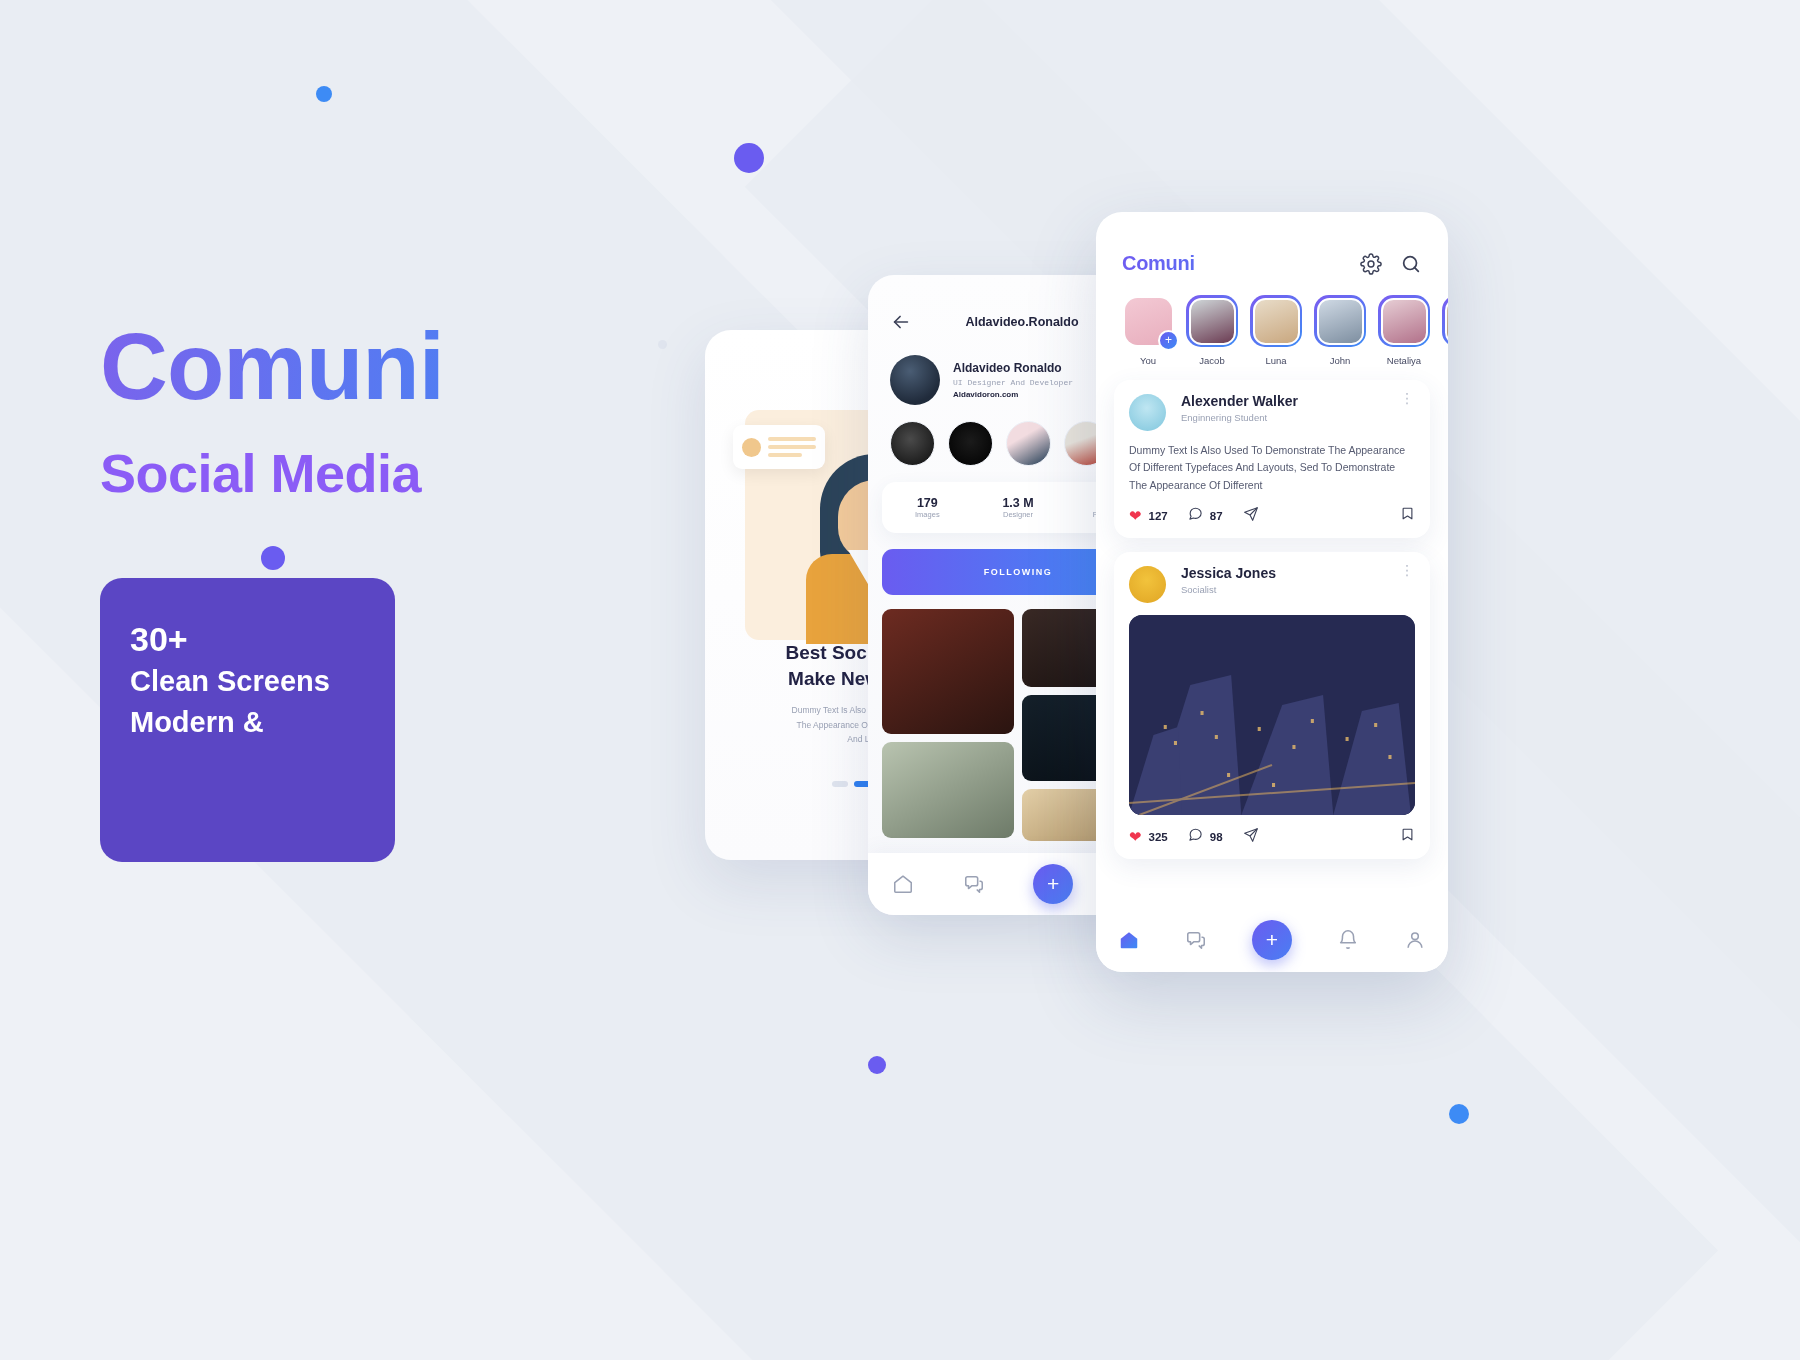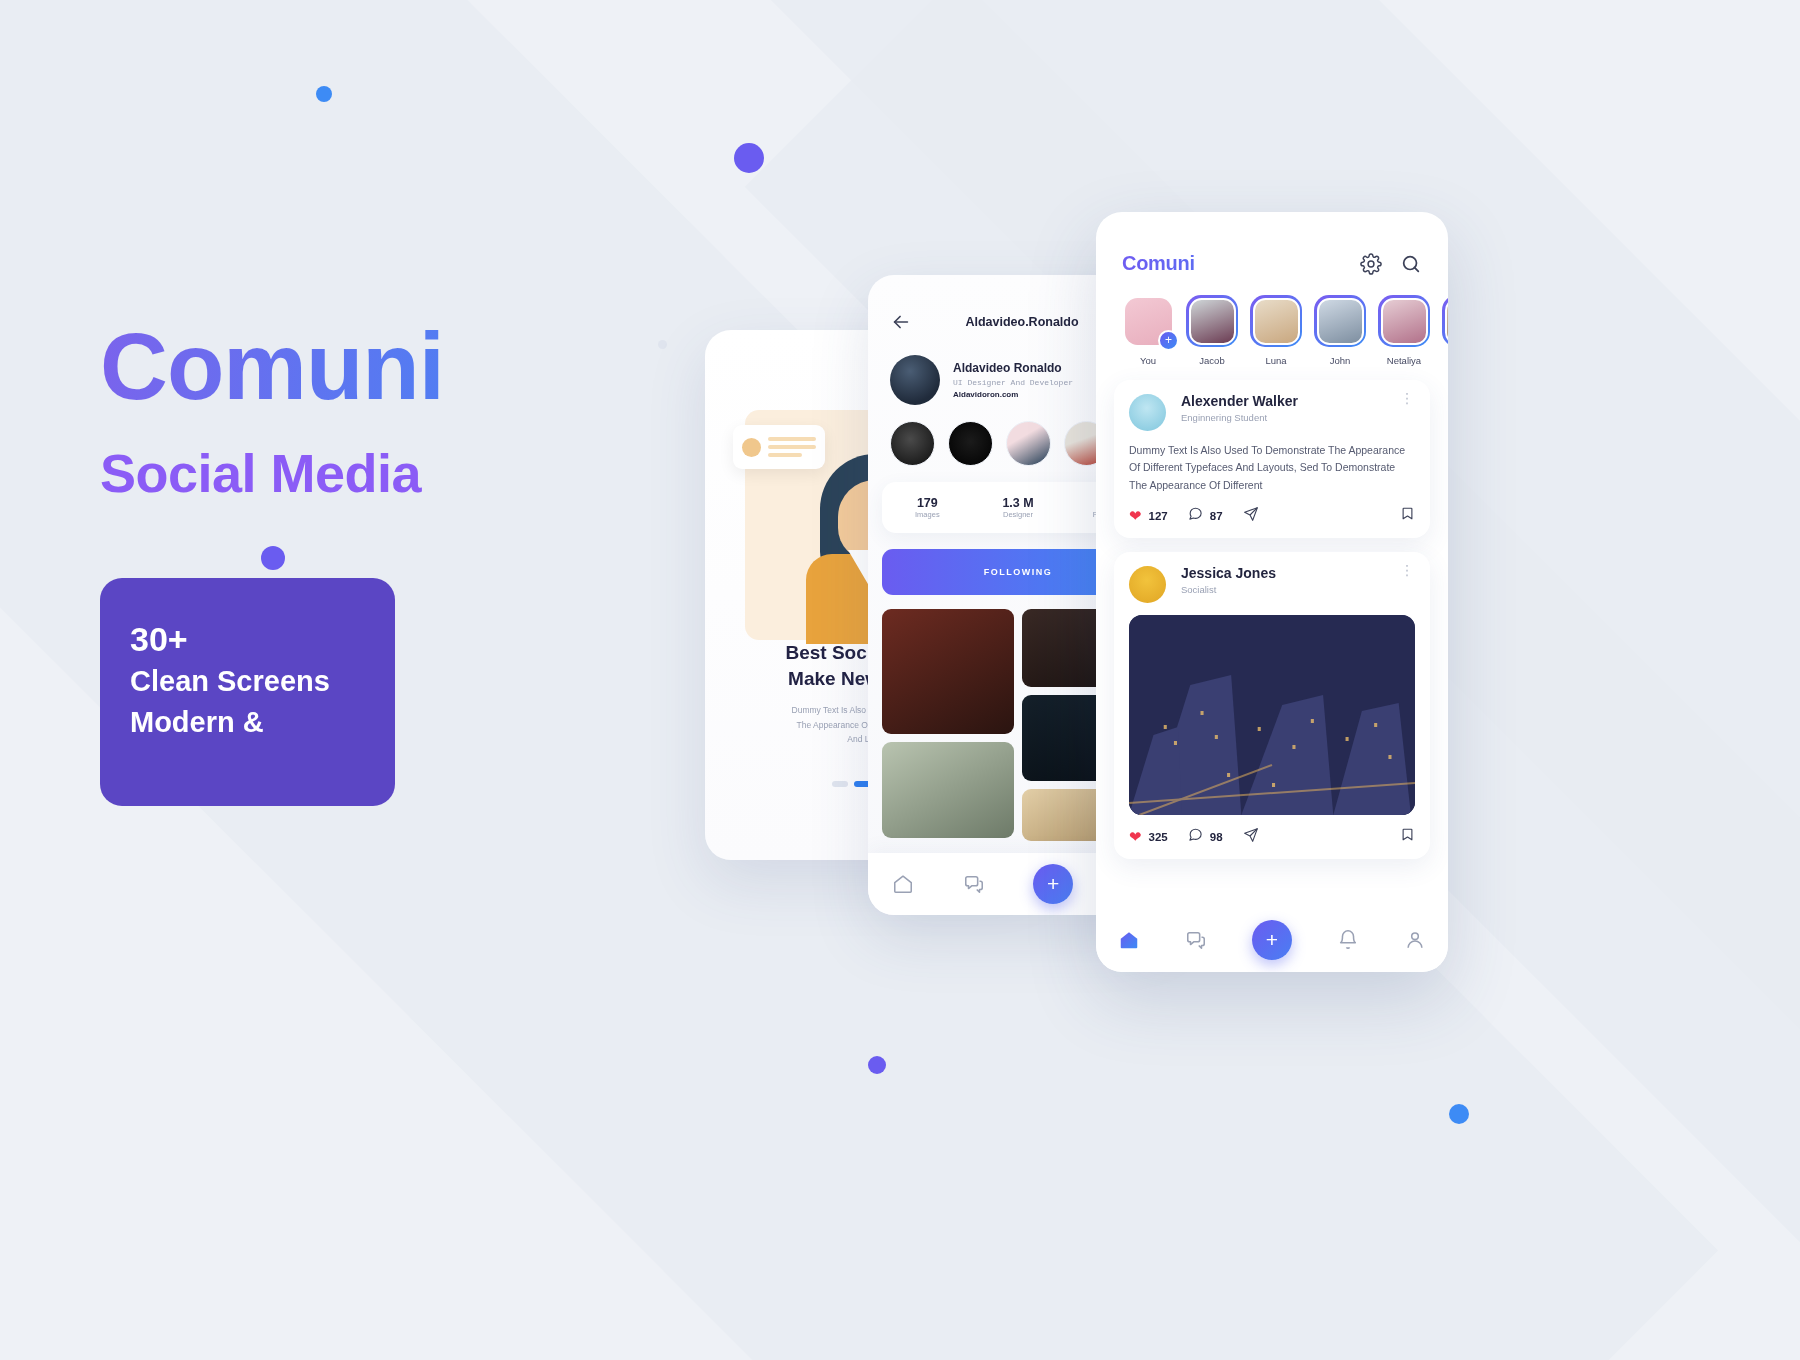--- a/index.html
+++ b/index.html
@@ -38,21 +38,21 @@
     background: linear-gradient(100deg, #7b63ec 0%, #5f74f0 38%, #3d8bf5 100%);
     -webkit-background-clip: text; background-clip: text;
     -webkit-text-fill-color: transparent; color: #5f74f0;
   }
   .tagline {
     margin-top: 28px; font-size: 54px; font-weight: 700;
     color: #8b5cf6; line-height: 1.18; letter-spacing: -.5px;
   }
   .cards { display: flex; gap: 30px; margin-top: 72px; }
   .card-purple {
-    width: 295px; height: 228px; border-radius: 22px;
+    width: 295px; height: 284px; border-radius: 22px;
     background: #5b46c4; color: #fff;
     padding: 42px 0 0 30px;
   }
   .card-purple .big { font-size: 34px; font-weight: 700; line-height: 1.15; }
   .card-purple .sub { font-size: 29px; font-weight: 700; line-height: 1.28; margin-top: 4px; }
   .card-white {
     width: 215px; height: 228px; border-radius: 22px; background: #fff;
     box-shadow: 0 10px 34px rgba(80,95,130,.10);
     display: flex; flex-direction: column; align-items: center;
     padding-top: 38px;

